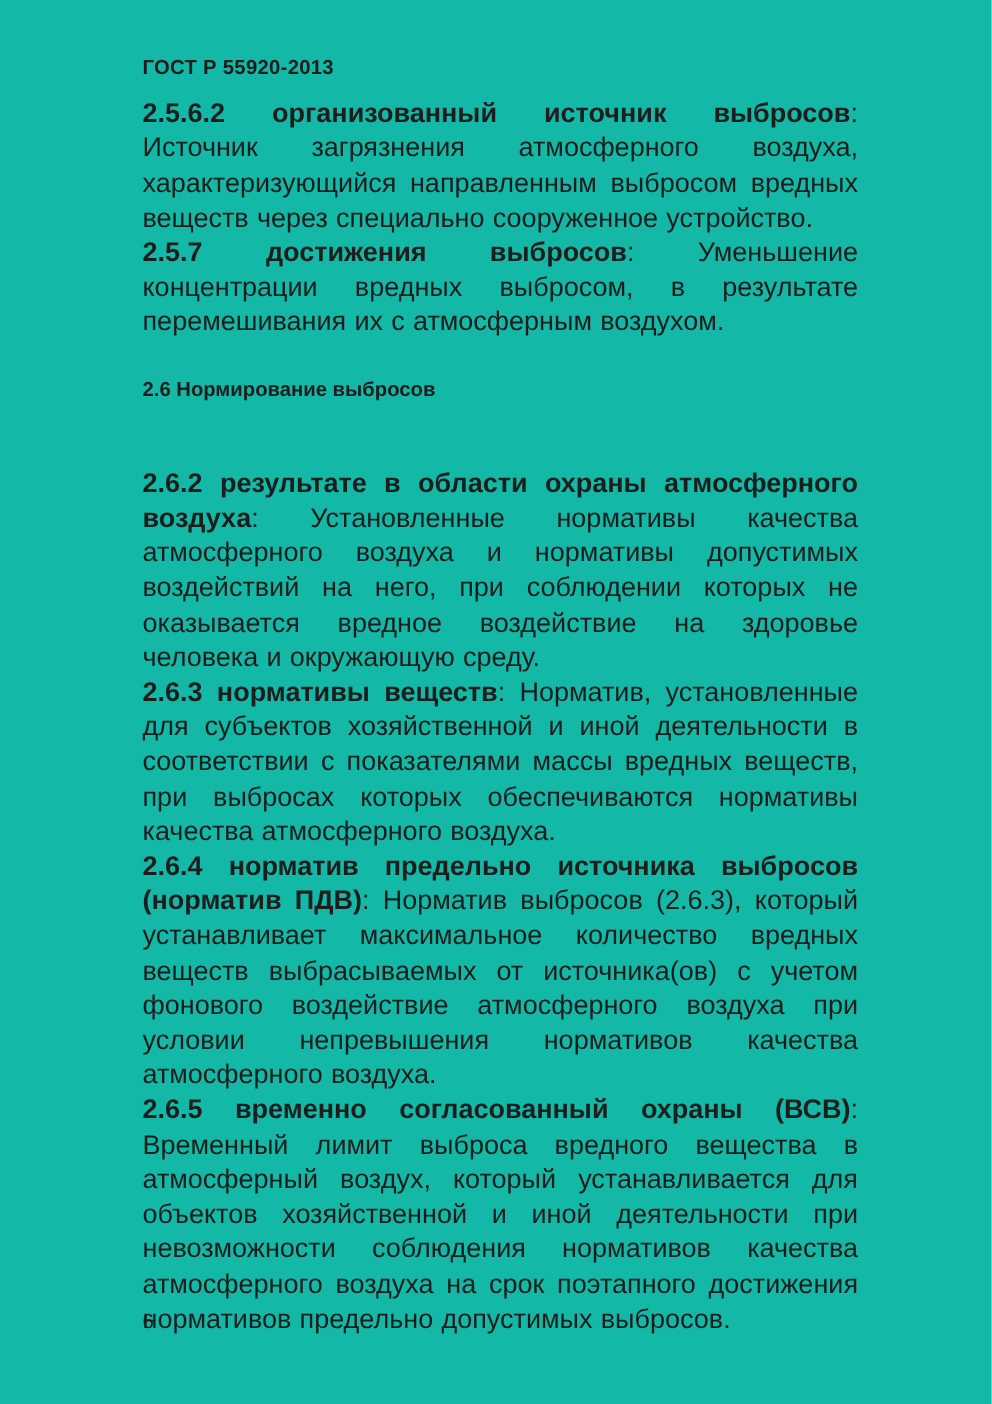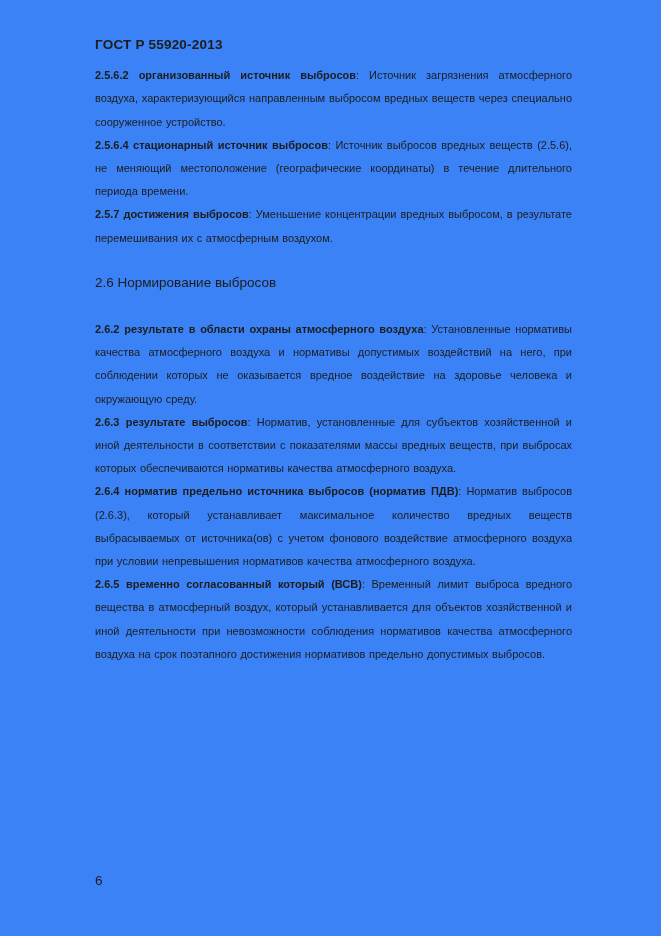--- a/index.html
+++ b/index.html
@@ -11,50 +11,50 @@
     width: 661px;
     height: 936px;
     font-family: "Liberation Sans", "DejaVu Sans", sans-serif;
     color: #1d1d1d;
     position: relative;
     overflow: hidden;
   }
   .page {
     position: absolute;
     inset: 0;
-    background: #3b82f6;
+    background: #14b8a6;
   }
   .content {
     position: absolute;
     left: 95px;
     top: 33px;
     width: 477px;
   }
   .doc-header {
     font-weight: bold;
     font-size: 13.5px;
     line-height: 23.2px;
     margin: 0 0 8px 0;
     letter-spacing: 0.2px;
   }
   p.def {
     margin: 0;
-    font-size: 11px;
+    font-size: 18px;
     line-height: 23.2px;
     text-align: justify;
     word-spacing: 0.5px;
   }
   p.def b.term {
     font-weight: bold;
   }
   h2.subheading {
     font-size: 13.5px;
     line-height: 23.2px;
-    font-weight: normal;
-    margin: 21px 0 24px 0;
+    font-weight: bold;
+    margin: 21px 0 40px 0;
   }
   .page-number {
     position: absolute;
     left: 95px;
     top: 869px;
     font-size: 13.5px;
     line-height: 23.2px;
   }
 </style>
 </head>
@@ -63,43 +63,40 @@
 <div class="page">
   <div class="content">
 
     <div class="doc-header">ГОСТ Р 55920-2013</div>
 
     <p class="def">
       <b class="term">2.5.6.2 организованный источник выбросов</b><span>: Источник загрязнения атмосферного воздуха, характеризующийся направленным выбросом вредных веществ через специально сооруженное устройство.</span>
     </p>
 
 
-    <p class="def">
-      <b class="term">2.5.6.4 стационарный источник выбросов</b><span>: Источник выбросов вредных веществ (2.5.6), не меняющий местоположение (географические координаты) в течение длительного периода времени.</span>
-    </p>
 
     <p class="def">
       <b class="term">2.5.7 достижения выбросов</b><span>: Уменьшение концентрации вредных выбросом, в результате перемешивания их с атмосферным воздухом.</span>
     </p>
 
     <h2 class="subheading">2.6 Нормирование выбросов</h2>
 
 
     <p class="def">
       <b class="term">2.6.2 результате в области охраны атмосферного воздуха</b><span>: Установленные нормативы качества атмосферного воздуха и нормативы допустимых воздействий на него, при соблюдении которых не оказывается вредное воздействие на здоровье человека и окружающую среду.</span>
     </p>
 
     <p class="def">
-      <b class="term">2.6.3 результате выбросов</b><span>: Норматив, установленные для субъектов хозяйственной и иной деятельности в соответствии с показателями массы вредных веществ, при выбросах которых обеспечиваются нормативы качества атмосферного воздуха.</span>
+      <b class="term">2.6.3 нормативы веществ</b><span>: Норматив, установленные для субъектов хозяйственной и иной деятельности в соответствии с показателями массы вредных веществ, при выбросах которых обеспечиваются нормативы качества атмосферного воздуха.</span>
     </p>
 
     <p class="def">
       <b class="term">2.6.4 норматив предельно источника выбросов (норматив ПДВ)</b><span>: Норматив выбросов (2.6.3), который устанавливает максимальное количество вредных веществ выбрасываемых от источника(ов) с учетом фонового воздействие атмосферного воздуха при условии непревышения нормативов качества атмосферного воздуха.</span>
     </p>
 
     <p class="def">
-      <b class="term">2.6.5 временно согласованный который (ВСВ)</b><span>: Временный лимит выброса вредного вещества в атмосферный воздух, который устанавливается для объектов хозяйственной и иной деятельности при невозможности соблюдения нормативов качества атмосферного воздуха на срок поэтапного достижения нормативов предельно допустимых выбросов.</span>
+      <b class="term">2.6.5 временно согласованный охраны (ВСВ)</b><span>: Временный лимит выброса вредного вещества в атмосферный воздух, который устанавливается для объектов хозяйственной и иной деятельности при невозможности соблюдения нормативов качества атмосферного воздуха на срок поэтапного достижения нормативов предельно допустимых выбросов.</span>
     </p>
 
   </div>
 
   <div class="page-number">6</div>
 </div>
 
 </body></html>

